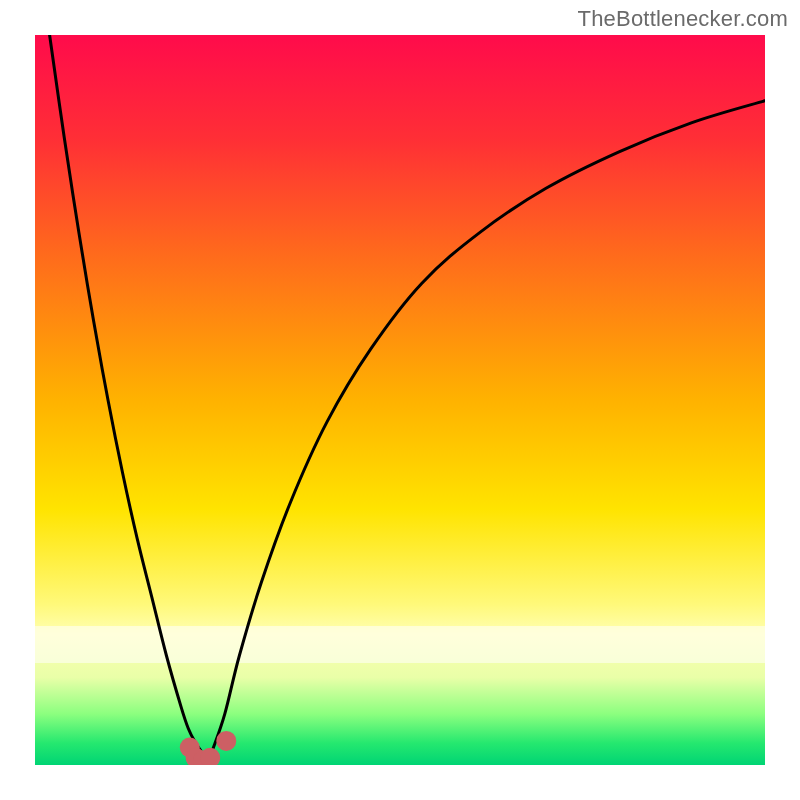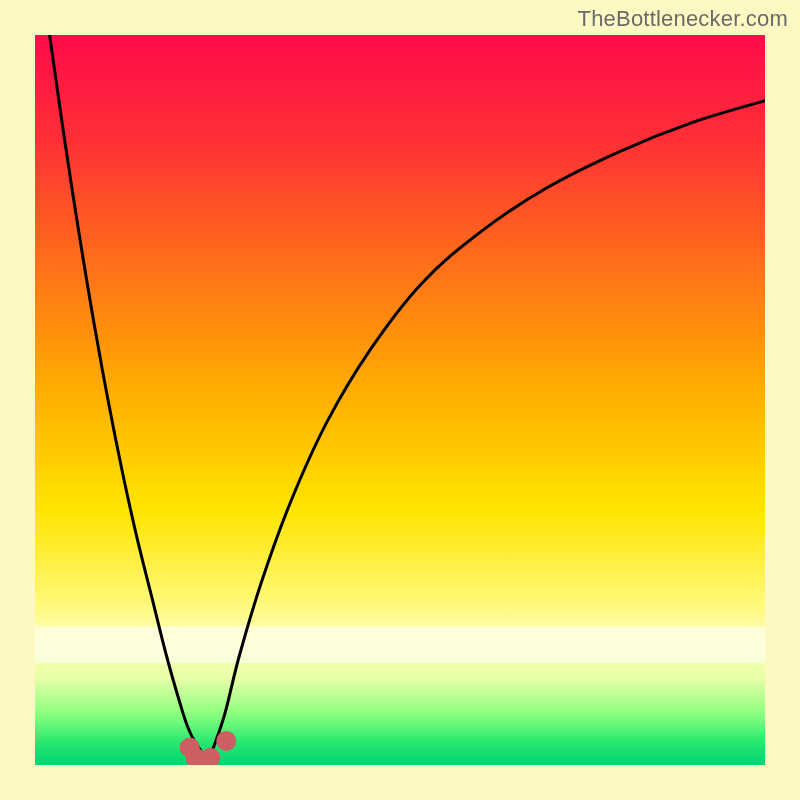--- a/index.html
+++ b/index.html
@@ -9,21 +9,21 @@
     height: 800px;
     background: #000;
     overflow: hidden;
   }
   .frame {
     position: absolute;
     left: 0;
     top: 0;
     width: 800px;
     height: 800px;
-    background: #fef9c3;
+    background: #ffffff;
   }
   .plot-area {
     position: absolute;
     left: 35px;
     top: 35px;
     width: 730px;
     height: 730px;
     overflow: hidden;
   }
   .gradient {

